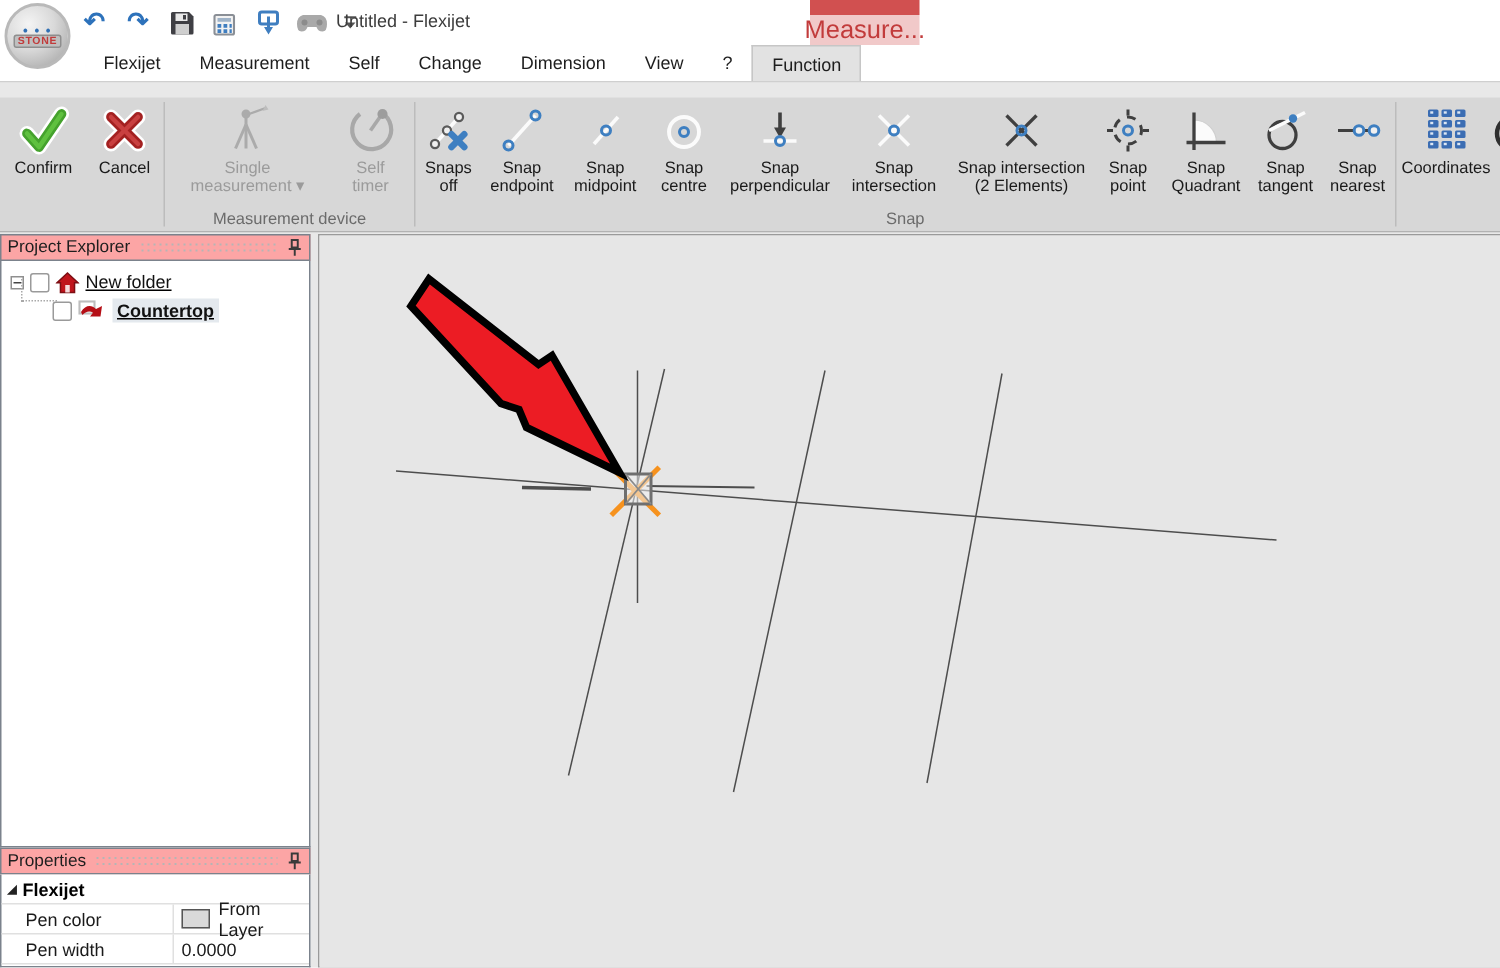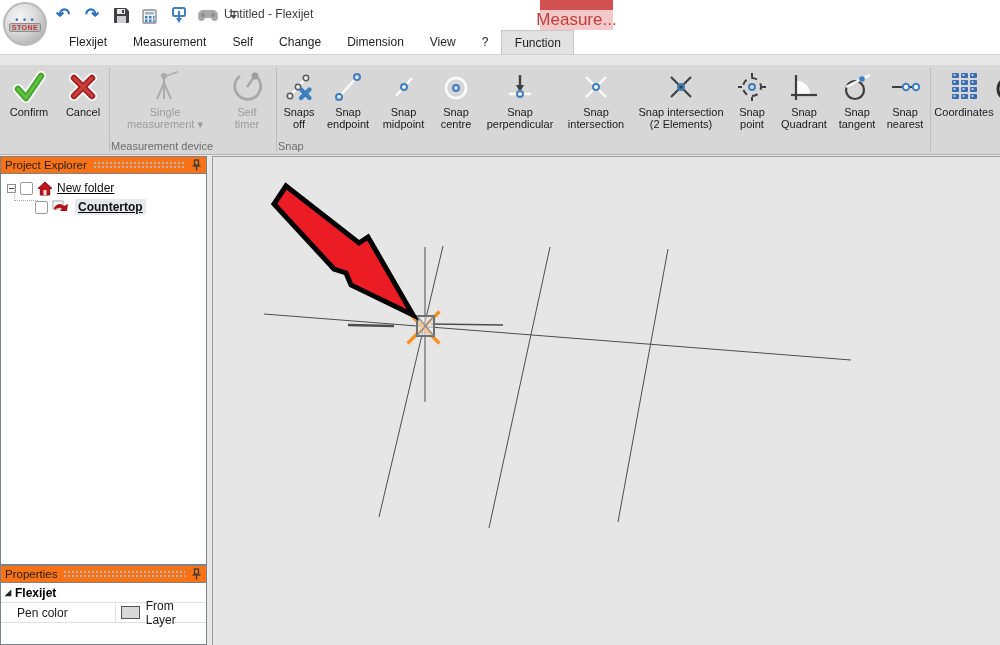--- a/index.html
+++ b/index.html
@@ -30,30 +30,30 @@
             display:flex; align-items:stretch; padding-left:56px; border-bottom:1px solid #cfcfcf; }
   .tab { font-size:12px; color:#1e1e1e; display:flex; align-items:center; padding:0 13px; cursor:default; }
   .tab.active { background:#e2e2e2; border:1px solid #c6c6c6; border-bottom:none; width:73px; justify-content:center; }
 
   
   .ribbon { position:absolute; left:0; top:65px; width:1000px; height:90px; background:#d7d7d7;
             display:flex; align-items:stretch; overflow:hidden; border-bottom:1px solid #b2b2b2; }
   .rsep { width:1px; background:#bcbcbc; margin:3px 1px; }
   .rgroup { position:relative; display:flex; flex-direction:column; }
   .rbuttons { display:flex; flex:1; align-items:flex-start; }
-  .glabel { height:14px; text-align:left; color:#6b6b6b; font-size:11px; line-height:13px; }
+  .glabel { height:14px; text-align:center; color:#6b6b6b; font-size:11px; line-height:13px; }
   .rbtn { display:flex; flex-direction:column; align-items:center; padding-top:3px; cursor:default; }
   .rbtn .ric { height:38px; display:flex; align-items:center; justify-content:center; }
   .rbtn .cap { font-size:11px; line-height:12px; text-align:center; color:#1a1a1a; white-space:nowrap; }
   .rbtn.disabled .cap { color:#9b9b9b; }
 
   
   .main { position:absolute; left:0; top:155px; width:1000px; height:490px; background:#e8e8e8; }
   .leftpanel { position:absolute; left:0; top:1px; width:207px; height:489px; display:flex; flex-direction:column; }
-  .phead { height:18px; background:#f97316; border:1px solid #7b828c; display:flex; align-items:center; padding:0 4px; }
+  .phead { height:18px; background:#fca5a5; border:1px solid #7b828c; display:flex; align-items:center; padding:0 4px; }
   .phead .ptitle { font-size:11.5px; color:#1e1e1e; white-space:nowrap; }
   .phead .pdots { flex:1; height:8px; margin:0 6px;
       background-image:radial-gradient(#b5b5b5 0.9px, transparent 1px); background-size:4px 4px; }
   .treearea { flex:1; background:#ffffff; border:1px solid #7b828c; border-top:none; position:relative; font-size:12px; }
   .trow { position:absolute; height:18px; display:flex; align-items:center; gap:4px;text-decoration:underline; }
   .cbox { width:13px; height:13px; border:1px solid #9a9a9a; border-radius:2px; background:#fff; }
   .expander { width:9px; height:9px; border:1px solid #8f8f8f; background:#fff; position:relative; }
   .expander::after { content:""; position:absolute; left:1px; right:1px; top:3px; height:1px; background:#444; }
   .tlabel { color:#111; white-space:nowrap; }
   .tlabel.sel { font-weight:bold; background:#e4e9ee; padding:1px 3px; }
@@ -488,20 +488,25 @@
             <span>Flexijet</span>
           </div>
           <div class="prow">
             <span class="tri"></span>
             <span class="plabel">Pen color</span>
             <span class="pvalue">
               <span class="swatch" style="background: rgb(217, 217, 217);"></span>
               <span>From Layer</span>
             </span>
           </div>
+          <div class="prow">
+            <span class="tri"></span>
+            <span class="plabel">Pen width</span>
+            <span class="pvalue">0.0000</span>
+          </div>
         </div>
       </div>
     </div>
 
     <div class="canvas">
       <svg id="canvas-svg" width="788" height="489" viewBox="0 0 788 489" style="background: rgb(230, 230, 230);">
           <line x1="212" y1="90" x2="212" y2="245" stroke="#4d4d4d" stroke-width="1"></line>
           <line x1="230" y1="89" x2="166" y2="360" stroke="#4d4d4d" stroke-width="1"></line>
           <line x1="337" y1="90" x2="276" y2="371" stroke="#4d4d4d" stroke-width="1"></line>
           <line x1="455" y1="92" x2="405" y2="365" stroke="#4d4d4d" stroke-width="1"></line>

